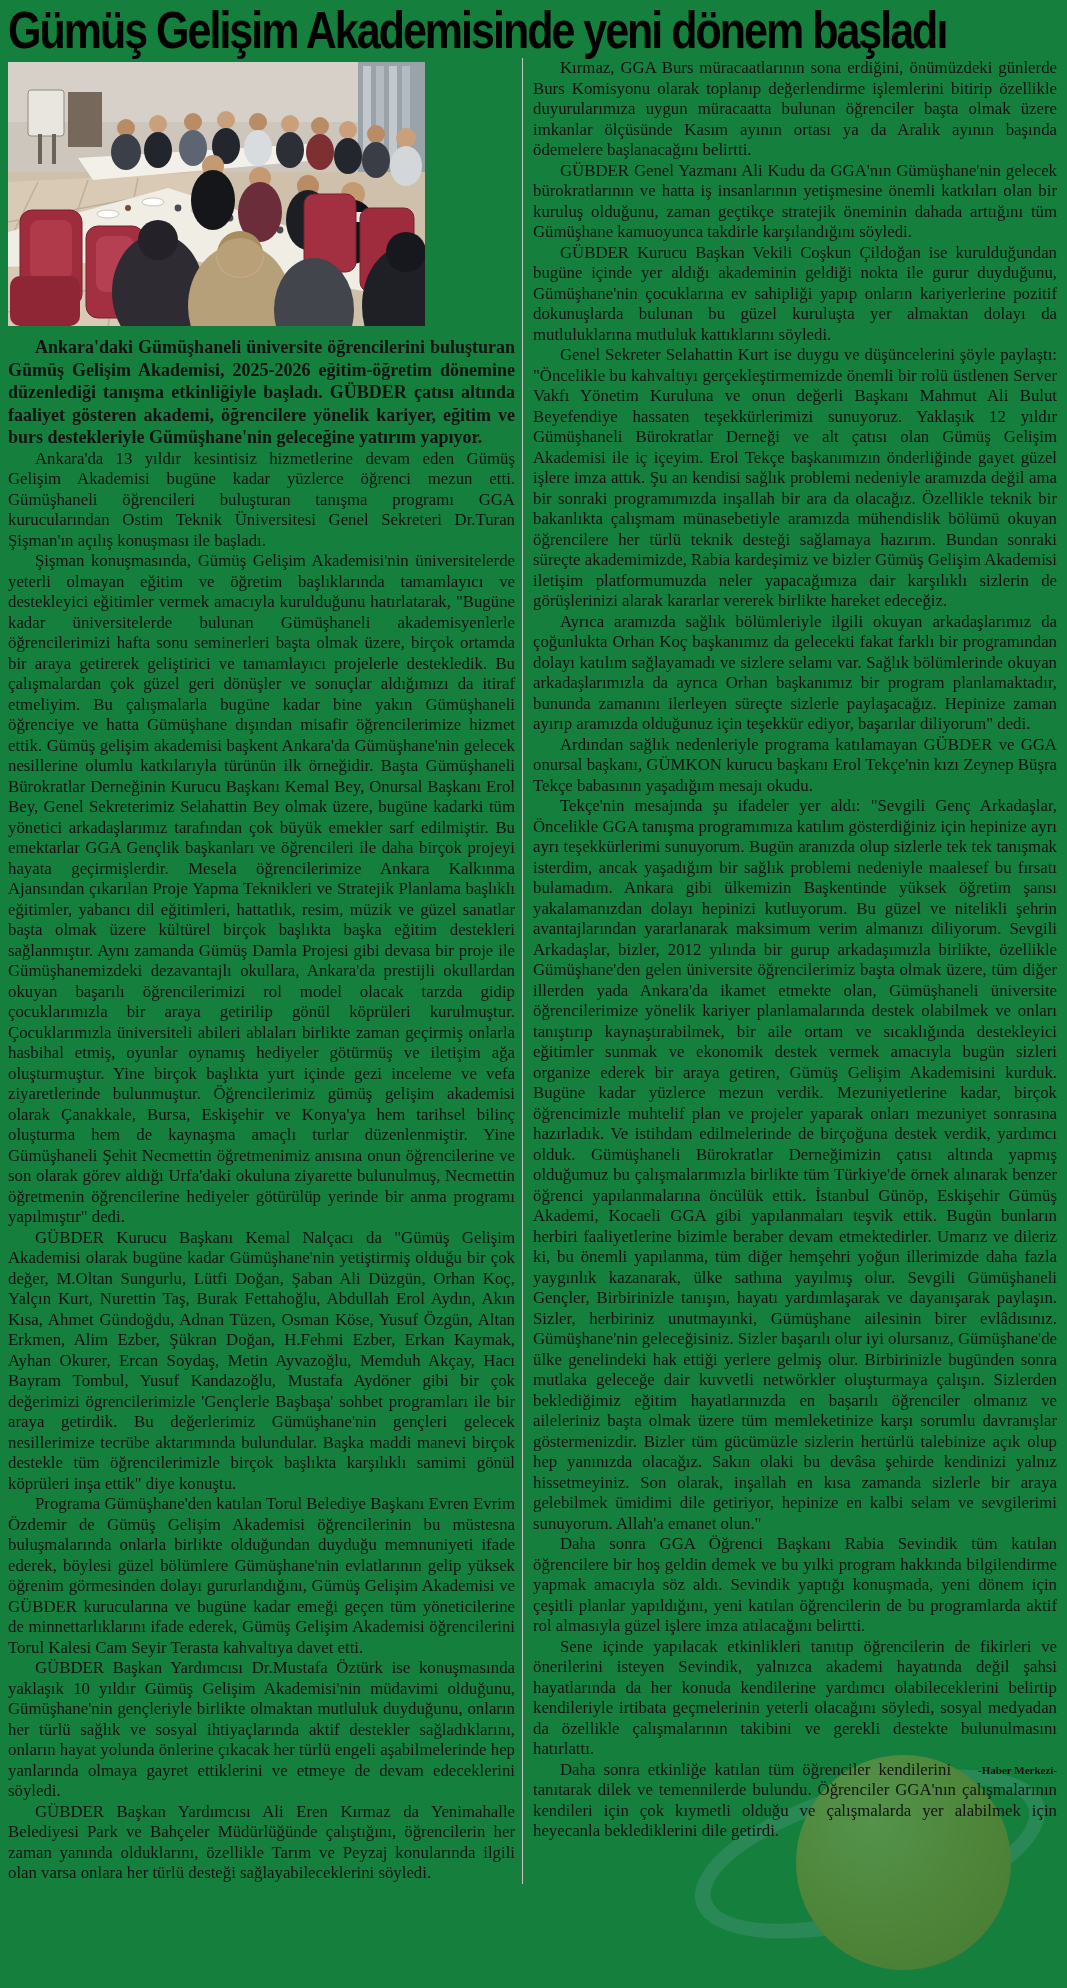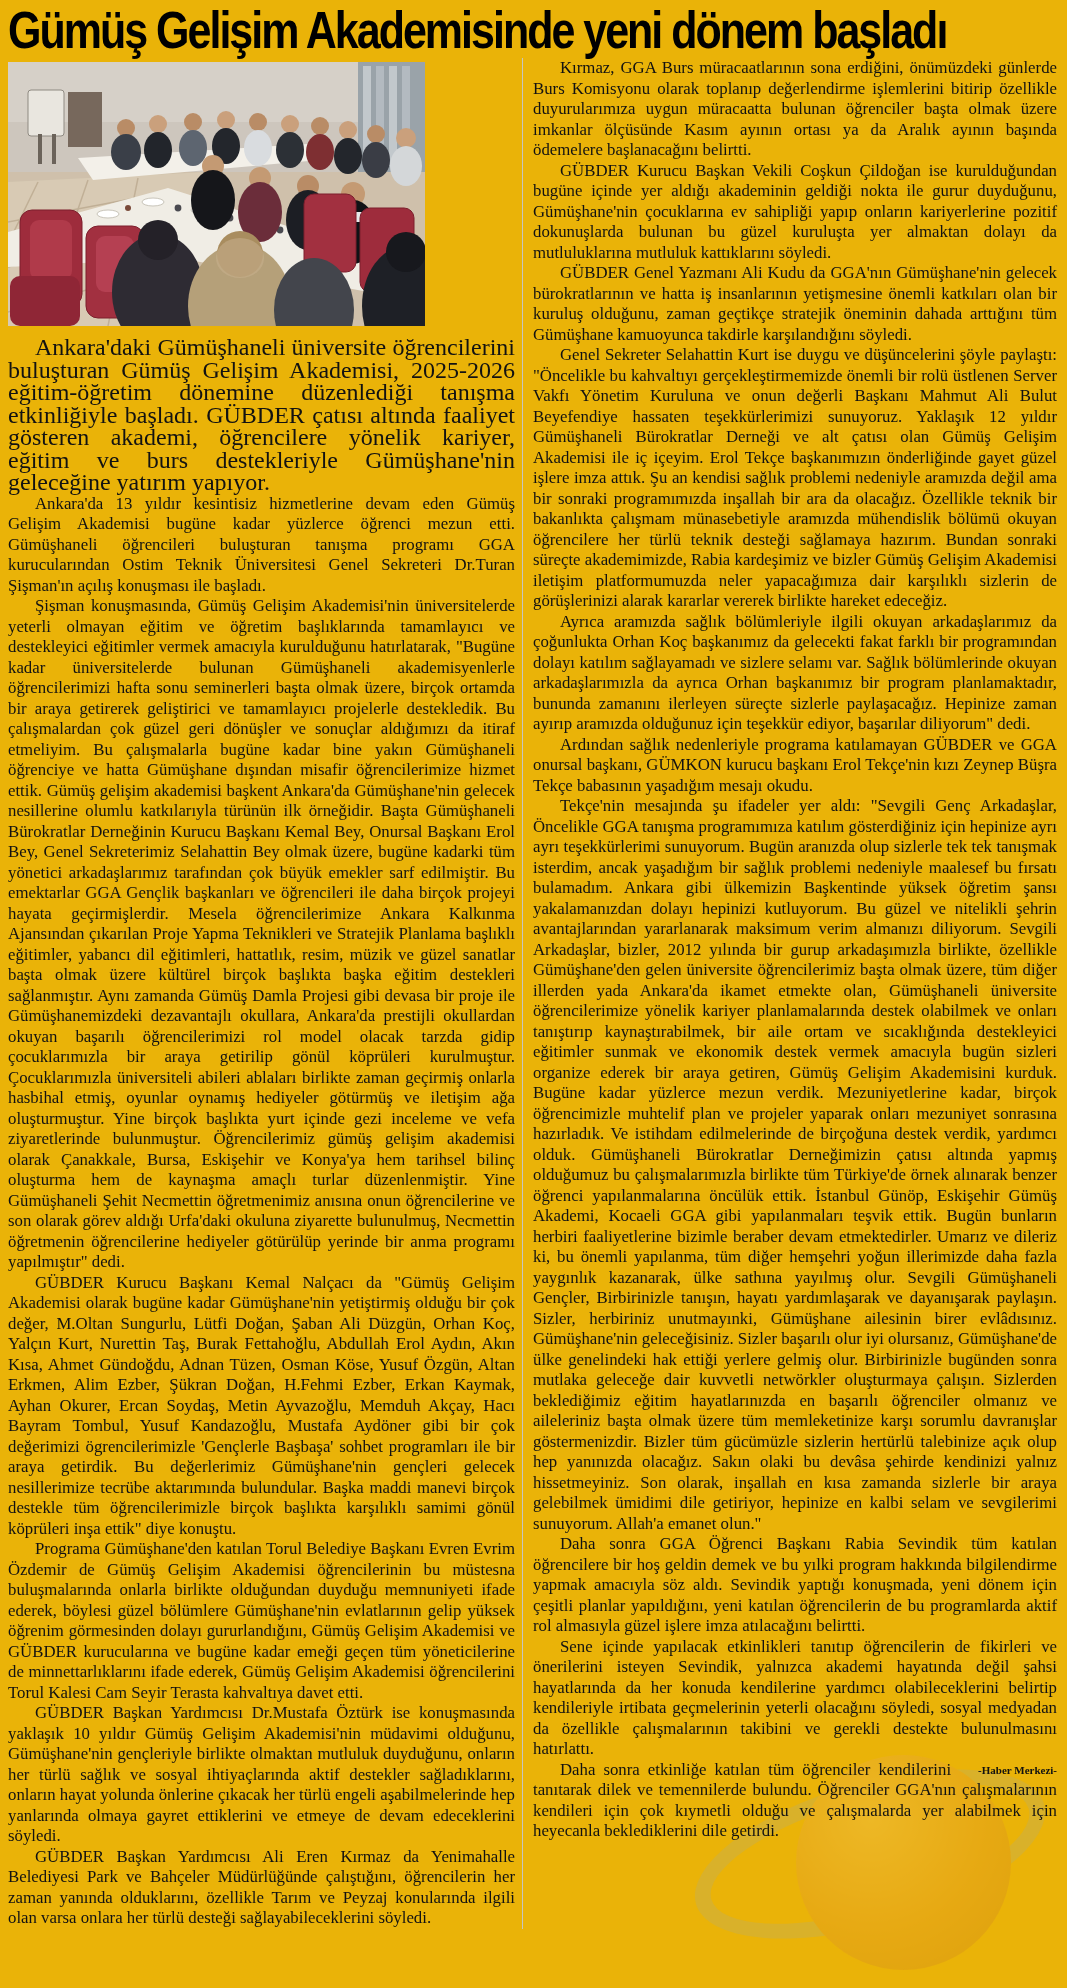--- a/index.html
+++ b/index.html
@@ -1,20 +1,20 @@
 <!DOCTYPE html>
 <html lang="tr"><head>
 <meta charset="utf-8">
 <style>
   html,body { margin:0; padding:0; background:#e8e6e1; }
   .page {
     position:relative;
     width:1067px; height:1988px;
     margin:0 auto;
-    background:#eab308;
+    background:#15803d;
     box-sizing:border-box;
     padding:4px 10px 0 8px;
     overflow:hidden;
     font-family:"Liberation Serif", serif;
     color:#121212;
   }
   .headline {
     margin:0; height:54px;
     font-family:"Liberation Sans", sans-serif;
     font-weight:800; font-size:43px; line-height:44px;
@@ -23,21 +23,21 @@
     color:#000;
   }
   .columns { position:relative; z-index:1; display:flex; }
   .col {
     font-size:16.8px; line-height:20.5px;
     text-align:justify; hyphens:auto; -webkit-hyphens:auto;
   }
   .col-left  { width:514px; padding-right:7px; box-sizing:border-box; }
   .col-right { width:535px; border-left:1px solid #c7c5c0; padding-left:10px; box-sizing:border-box; }
   .col p { margin:0; text-indent:27px; }
-  .lead { font-size:24px; line-height:22.5px; }
+  .lead { font-size:18px; line-height:22.5px;font-weight:bold; }
   .byline { float:right; font-weight:bold; font-size:11px; }
 
   .photo {
     width:417px; height:264px;
     margin:4px 0 10px 0;
     display:block;
     background:#cdc6be;
   }
 
   
@@ -172,22 +172,22 @@
       <p>Ankara'da 13 yıldır kesintisiz hizmetlerine devam eden Gümüş Gelişim Akademisi bugüne kadar yüzlerce öğrenci mezun etti. Gümüşhaneli öğrencileri buluşturan tanışma programı GGA kurucularından Ostim Teknik Üniversitesi Genel Sekreteri Dr.Turan Şişman'ın açılış konuşması ile başladı.</p>
       <p>Şişman konuşmasında, Gümüş Gelişim Akademisi'nin üniversitelerde yeterli olmayan eğitim ve öğretim başlıklarında tamamlayıcı ve destekleyici eğitimler vermek amacıyla kurulduğunu hatırlatarak, "Bugüne kadar üniversitelerde bulunan Gümüşhaneli akademisyenlerle öğrencilerimizi hafta sonu seminerleri başta olmak üzere, birçok ortamda bir araya getirerek geliştirici ve tamamlayıcı projelerle destekledik. Bu çalışmalardan çok güzel geri dönüşler ve sonuçlar aldığımızı da itiraf etmeliyim. Bu çalışmalarla bugüne kadar bine yakın Gümüşhaneli öğrenciye ve hatta Gümüşhane dışından misafir öğrencilerimize hizmet ettik. Gümüş gelişim akademisi başkent Ankara'da Gümüşhane'nin gelecek nesillerine olumlu katkılarıyla türünün ilk örneğidir. Başta Gümüşhaneli Bürokratlar Derneğinin Kurucu Başkanı Kemal Bey, Onursal Başkanı Erol Bey, Genel Sekreterimiz Selahattin Bey olmak üzere, bugüne kadarki tüm yönetici arkadaşlarımız tarafından çok büyük emekler sarf edilmiştir. Bu emektarlar GGA Gençlik başkanları ve öğrencileri ile daha birçok projeyi hayata geçirmişlerdir. Mesela öğrencilerimize Ankara Kalkınma Ajansından çıkarılan Proje Yapma Teknikleri ve Stratejik Planlama başlıklı eğitimler, yabancı dil eğitimleri, hattatlık, resim, müzik ve güzel sanatlar başta olmak üzere kültürel birçok başlıkta başka eğitim destekleri sağlanmıştır. Aynı zamanda Gümüş Damla Projesi gibi devasa bir proje ile Gümüşhanemizdeki dezavantajlı okullara, Ankara'da prestijli okullardan okuyan başarılı öğrencilerimizi rol model olacak tarzda gidip çocuklarımızla bir araya getirilip gönül köprüleri kurulmuştur. Çocuklarımızla üniversiteli abileri ablaları birlikte zaman geçirmiş onlarla hasbihal etmiş, oyunlar oynamış hediyeler götürmüş ve iletişim ağa oluşturmuştur. Yine birçok başlıkta yurt içinde gezi inceleme ve vefa ziyaretlerinde bulunmuştur. Öğrencilerimiz gümüş gelişim akademisi olarak Çanakkale, Bursa, Eskişehir ve Konya'ya hem tarihsel bilinç oluşturma hem de kaynaşma amaçlı turlar düzenlenmiştir. Yine Gümüşhaneli Şehit Necmettin öğretmenimiz anısına onun öğrencilerine ve son olarak görev aldığı Urfa'daki okuluna ziyarette bulunulmuş, Necmettin öğretmenin öğrencilerine hediyeler götürülüp yerinde bir anma programı yapılmıştır" dedi.</p>
       <p>GÜBDER Kurucu Başkanı Kemal Nalçacı da "Gümüş Gelişim Akademisi olarak bugüne kadar Gümüşhane'nin yetiştirmiş olduğu bir çok değer, M.Oltan Sungurlu, Lütfi Doğan, Şaban Ali Düzgün, Orhan Koç, Yalçın Kurt, Nurettin Taş, Burak Fettahoğlu, Abdullah Erol Aydın, Akın Kısa, Ahmet Gündoğdu, Adnan Tüzen, Osman Köse, Yusuf Özgün, Altan Erkmen, Alim Ezber, Şükran Doğan, H.Fehmi Ezber, Erkan Kaymak, Ayhan Okurer, Ercan Soydaş, Metin Ayvazoğlu, Memduh Akçay, Hacı Bayram Tombul, Yusuf Kandazoğlu, Mustafa Aydöner gibi bir çok değerimizi ögrencilerimizle 'Gençlerle Başbaşa' sohbet programları ile bir araya getirdik. Bu değerlerimiz Gümüşhane'nin gençleri gelecek nesillerimize tecrübe aktarımında bulundular. Başka maddi manevi birçok destekle tüm öğrencilerimizle birçok başlıkta karşılıklı samimi gönül köprüleri inşa ettik" diye konuştu.</p>
       <p>Programa Gümüşhane'den katılan Torul Belediye Başkanı Evren Evrim Özdemir de Gümüş Gelişim Akademisi öğrencilerinin bu müstesna buluşmalarında onlarla birlikte olduğundan duyduğu memnuniyeti ifade ederek, böylesi güzel bölümlere Gümüşhane'nin evlatlarının gelip yüksek öğrenim görmesinden dolayı gururlandığını, Gümüş Gelişim Akademisi ve GÜBDER kurucularına ve bugüne kadar emeği geçen tüm yöneticilerine de minnettarlıklarını ifade ederek, Gümüş Gelişim Akademisi öğrencilerini Torul Kalesi Cam Seyir Terasta kahvaltıya davet etti.</p>
       <p>GÜBDER Başkan Yardımcısı Dr.Mustafa Öztürk ise konuşmasında yaklaşık 10 yıldır Gümüş Gelişim Akademisi'nin müdavimi olduğunu, Gümüşhane'nin gençleriyle birlikte olmaktan mutluluk duyduğunu, onların her türlü sağlık ve sosyal ihtiyaçlarında aktif destekler sağladıklarını, onların hayat yolunda önlerine çıkacak her türlü engeli aşabilmelerinde hep yanlarında olmaya gayret ettiklerini ve etmeye de devam edeceklerini söyledi.</p>
       <p>GÜBDER Başkan Yardımcısı Ali Eren Kırmaz da Yenimahalle Belediyesi Park ve Bahçeler Müdürlüğünde çalıştığını, öğrencilerin her zaman yanında olduklarını, özellikle Tarım ve Peyzaj konularında ilgili olan varsa onlara her türlü desteği sağlayabileceklerini söyledi.</p>
     </div>
 
     <div class="col col-right">
       <p>Kırmaz, GGA Burs müracaatlarının sona erdiğini, önümüzdeki günlerde Burs Komisyonu olarak toplanıp değerlendirme işlemlerini bitirip özellikle duyurularımıza uygun müracaatta bulunan öğrenciler başta olmak üzere imkanlar ölçüsünde Kasım ayının ortası ya da Aralık ayının başında ödemelere başlanacağını belirtti.</p>
+      <p>GÜBDER Genel Yazmanı Ali Kudu da GGA'nın Gümüşhane'nin gelecek bürokratlarının ve hatta iş insanlarının yetişmesine önemli katkıları olan bir kuruluş olduğunu, zaman geçtikçe stratejik öneminin dahada arttığını tüm Gümüşhane kamuoyunca takdirle karşılandığını söyledi.</p>
       <p>GÜBDER Kurucu Başkan Vekili Coşkun Çildoğan ise kurulduğundan bugüne içinde yer aldığı akademinin geldiği nokta ile gurur duyduğunu, Gümüşhane'nin çocuklarına ev sahipliği yapıp onların kariyerlerine pozitif dokunuşlarda bulunan bu güzel kuruluşta yer almaktan dolayı da mutluluklarına mutluluk kattıklarını söyledi.</p>
-      <p>GÜBDER Genel Yazmanı Ali Kudu da GGA'nın Gümüşhane'nin gelecek bürokratlarının ve hatta iş insanlarının yetişmesine önemli katkıları olan bir kuruluş olduğunu, zaman geçtikçe stratejik öneminin dahada arttığını tüm Gümüşhane kamuoyunca takdirle karşılandığını söyledi.</p>
       <p>Genel Sekreter Selahattin Kurt ise duygu ve düşüncelerini şöyle paylaştı: "Öncelikle bu kahvaltıyı gerçekleştirmemizde önemli bir rolü üstlenen Server Vakfı Yönetim Kuruluna ve onun değerli Başkanı Mahmut Ali Bulut Beyefendiye hassaten teşekkürlerimizi sunuyoruz. Yaklaşık 12 yıldır Gümüşhaneli Bürokratlar Derneği ve alt çatısı olan Gümüş Gelişim Akademisi ile iç içeyim. Erol Tekçe başkanımızın önderliğinde gayet güzel işlere imza attık. Şu an kendisi sağlık problemi nedeniyle aramızda değil ama bir sonraki programımızda inşallah bir ara da olacağız. Özellikle teknik bir bakanlıkta çalışmam münasebetiyle aramızda mühendislik bölümü okuyan öğrencilere her türlü teknik desteği sağlamaya hazırım. Bundan sonraki süreçte akademimizde, Rabia kardeşimiz ve bizler Gümüş Gelişim Akademisi iletişim platformumuzda neler yapacağımıza dair karşılıklı sizlerin de görüşlerinizi alarak kararlar vererek birlikte hareket edeceğiz.</p>
       <p>Ayrıca aramızda sağlık bölümleriyle ilgili okuyan arkadaşlarımız da çoğunlukta Orhan Koç başkanımız da gelecekti fakat farklı bir programından dolayı katılım sağlayamadı ve sizlere selamı var. Sağlık bölümlerinde okuyan arkadaşlarımızla da ayrıca Orhan başkanımız bir program planlamaktadır, bununda zamanını ilerleyen süreçte sizlerle paylaşacağız. Hepinize zaman ayırıp aramızda olduğunuz için teşekkür ediyor, başarılar diliyorum" dedi.</p>
       <p>Ardından sağlık nedenleriyle programa katılamayan GÜBDER ve GGA onursal başkanı, GÜMKON kurucu başkanı Erol Tekçe'nin kızı Zeynep Büşra Tekçe babasının yaşadığım mesajı okudu.</p>
       <p>Tekçe'nin mesajında şu ifadeler yer aldı: "Sevgili Genç Arkadaşlar, Öncelikle GGA tanışma programımıza katılım gösterdiğiniz için hepinize ayrı ayrı teşekkürlerimi sunuyorum. Bugün aranızda olup sizlerle tek tek tanışmak isterdim, ancak yaşadığım bir sağlık problemi nedeniyle maalesef bu fırsatı bulamadım. Ankara gibi ülkemizin Başkentinde yüksek öğretim şansı yakalamanızdan dolayı hepinizi kutluyorum. Bu güzel ve nitelikli şehrin avantajlarından yararlanarak maksimum verim almanızı diliyorum. Sevgili Arkadaşlar, bizler, 2012 yılında bir gurup arkadaşımızla birlikte, özellikle Gümüşhane'den gelen üniversite öğrencilerimiz başta olmak üzere, tüm diğer illerden yada Ankara'da ikamet etmekte olan, Gümüşhaneli üniversite öğrencilerimize yönelik kariyer planlamalarında destek olabilmek ve onları tanıştırıp kaynaştırabilmek, bir aile ortam ve sıcaklığında destekleyici eğitimler sunmak ve ekonomik destek vermek amacıyla bugün sizleri organize ederek bir araya getiren, Gümüş Gelişim Akademisini kurduk. Bugüne kadar yüzlerce mezun verdik. Mezuniyetlerine kadar, birçok öğrencimizle muhtelif plan ve projeler yaparak onları mezuniyet sonrasına hazırladık. Ve istihdam edilmelerinde de birçoğuna destek verdik, yardımcı olduk. Gümüşhaneli Bürokratlar Derneğimizin çatısı altında yapmış olduğumuz bu çalışmalarımızla birlikte tüm Türkiye'de örnek alınarak benzer öğrenci yapılanmalarına öncülük ettik. İstanbul Günöp, Eskişehir Gümüş Akademi, Kocaeli GGA gibi yapılanmaları teşvik ettik. Bugün bunların herbiri faaliyetlerine bizimle beraber devam etmektedirler. Umarız ve dileriz ki, bu önemli yapılanma, tüm diğer hemşehri yoğun illerimizde daha fazla yaygınlık kazanarak, ülke sathına yayılmış olur. Sevgili Gümüşhaneli Gençler, Birbirinizle tanışın, hayatı yardımlaşarak ve dayanışarak paylaşın. Sizler, herbiriniz unutmayınki, Gümüşhane ailesinin birer evlâdısınız. Gümüşhane'nin geleceğisiniz. Sizler başarılı olur iyi olursanız, Gümüşhane'de ülke genelindeki hak ettiği yerlere gelmiş olur. Birbirinizle bugünden sonra mutlaka geleceğe dair kuvvetli netwörkler oluşturmaya çalışın. Sizlerden beklediğimiz eğitim hayatlarınızda en başarılı öğrenciler olmanız ve aileleriniz başta olmak üzere tüm memleketinize karşı sorumlu davranışlar göstermenizdir. Bizler tüm gücümüzle sizlerin hertürlü talebinize açık olup hep yanınızda olacağız. Sakın olaki bu devâsa şehirde kendinizi yalnız hissetmeyiniz. Son olarak, inşallah en kısa zamanda sizlerle bir araya gelebilmek ümidimi dile getiriyor, hepinize en kalbi selam ve sevgilerimi sunuyorum. Allah'a emanet olun."</p>
       <p>Daha sonra GGA Öğrenci Başkanı Rabia Sevindik tüm katılan öğrencilere bir hoş geldin demek ve bu yılki program hakkında bilgilendirme yapmak amacıyla söz aldı. Sevindik yaptığı konuşmada, yeni dönem için çeşitli planlar yapıldığını, yeni katılan öğrencilerin de bu programlarda aktif rol almasıyla güzel işlere imza atılacağını belirtti.</p>
       <p>Sene içinde yapılacak etkinlikleri tanıtıp öğrencilerin de fikirleri ve önerilerini isteyen Sevindik, yalnızca akademi hayatında değil şahsi hayatlarında da her konuda kendilerine yardımcı olabileceklerini belirtip kendileriyle irtibata geçmelerinin yeterli olacağını söyledi, sosyal medyadan da özellikle çalışmalarının takibini ve gerekli destekte bulunulmasını hatırlattı.</p>
       <p>
         <span class="byline">-Haber Merkezi-</span><span>Daha sonra etkinliğe katılan tüm öğrenciler kendilerini tanıtarak dilek ve temennilerde bulundu. Öğrenciler GGA'nın çalışmalarının kendileri için çok kıymetli olduğu ve çalışmalarda yer alabilmek için heyecanla beklediklerini dile getirdi.</span>
       </p>
     </div>

